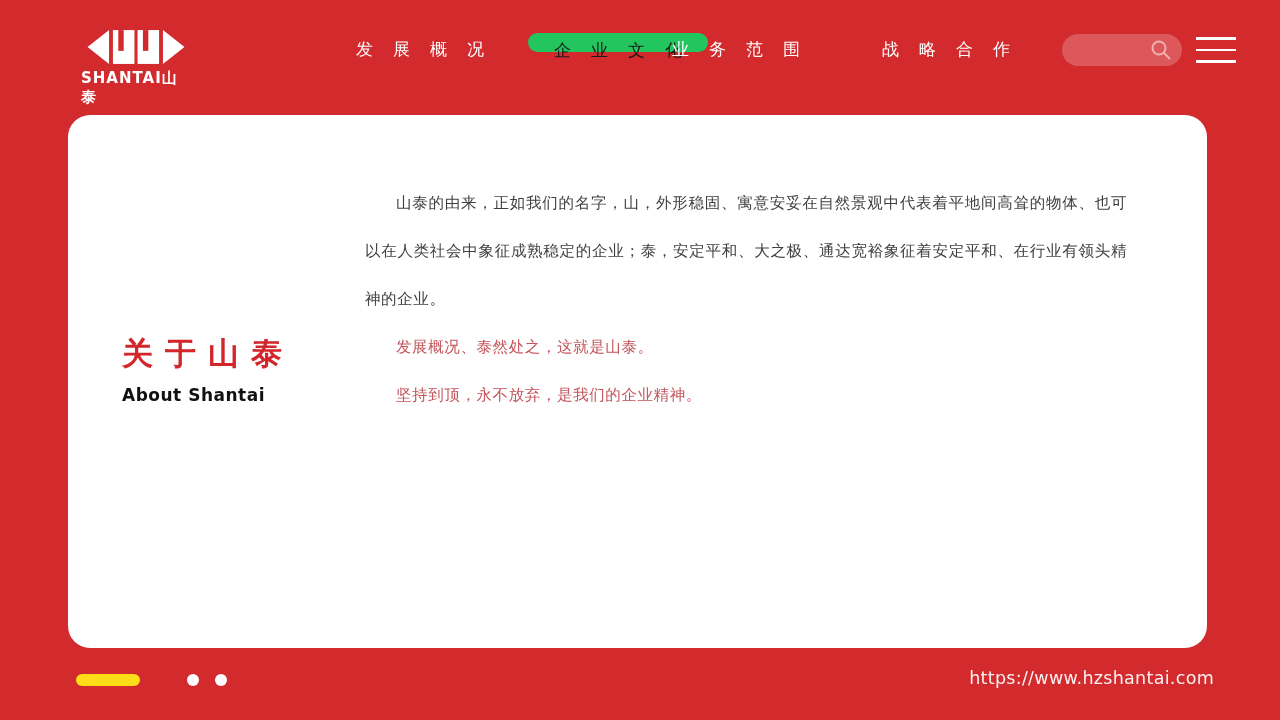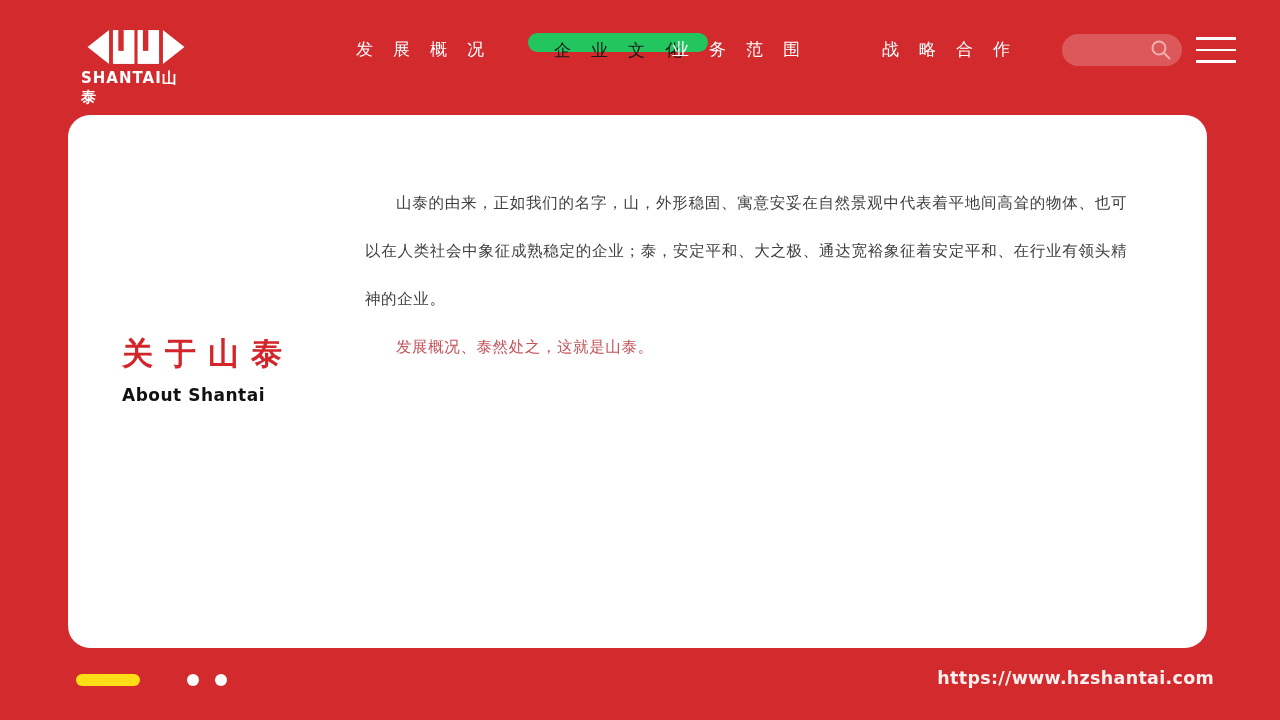--- a/index.html
+++ b/index.html
@@ -65,21 +65,21 @@
   .about-text {
     position: absolute; left: 297px; top: 64px; width: 762px;
   }
   .about-text p {
     font-size: 15.5px; line-height: 48px; letter-spacing: 0.6px;
     text-align: justify; text-indent: 2em; color: #3f3f3f;
   }
   .about-text p.accent { color: #c4545b; }
 
   
-  .footer { position: absolute; left: 0; top: 648px; width: 1280px; height: 72px; font-weight: bold; }
+  .footer { position: absolute; left: 0; top: 648px; width: 1280px; height: 72px; }
   .pagination { position: absolute; left: 76px; top: 26px; height: 12px; display: flex; align-items: center; }
   .page-pill {
     width: 64px; height: 12px; border-radius: 6px;
     background: #ffdd17; cursor: pointer;
   }
   .page-dot {
     width: 12px; height: 12px; border-radius: 50%;
     background: #ffffff; cursor: pointer;
   }
   .page-pill + .page-dot { margin-left: 47px; }
@@ -126,20 +126,21 @@
 </div>
 
 <div class="card">
   <div class="about-heading">
     <div class="about-title-cn">关于山泰</div>
     <div class="about-title-en">About Shantai</div>
   </div>
   <div class="about-text">
     <p class="normal">山泰的由来，正如我们的名字，山，外形稳固、寓意安妥在自然景观中代表着平地间高耸的物体、也可以在人类社会中象征成熟稳定的企业；泰，安定平和、大之极、通达宽裕象征着安定平和、在行业有领头精神的企业。</p>
     <p class="accent">发展概况、泰然处之，这就是山泰。</p>
+    <p class="accent">坚持到顶，永不放弃，是我们的企业精神。</p>
   </div>
 </div>
 
 <div class="footer">
   <div class="pagination">
     <div class="page-pill"></div>
     <div class="page-dot"></div>
     <div class="page-dot"></div>
   </div>
   <div class="site-url">https://www.hzshantai.com</div>

